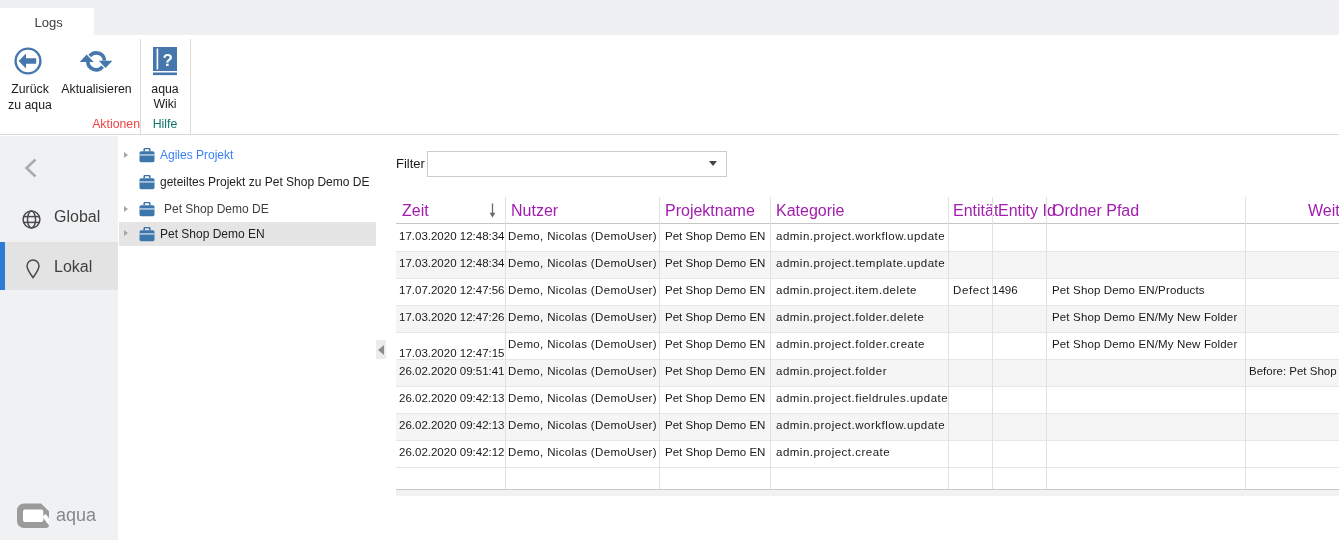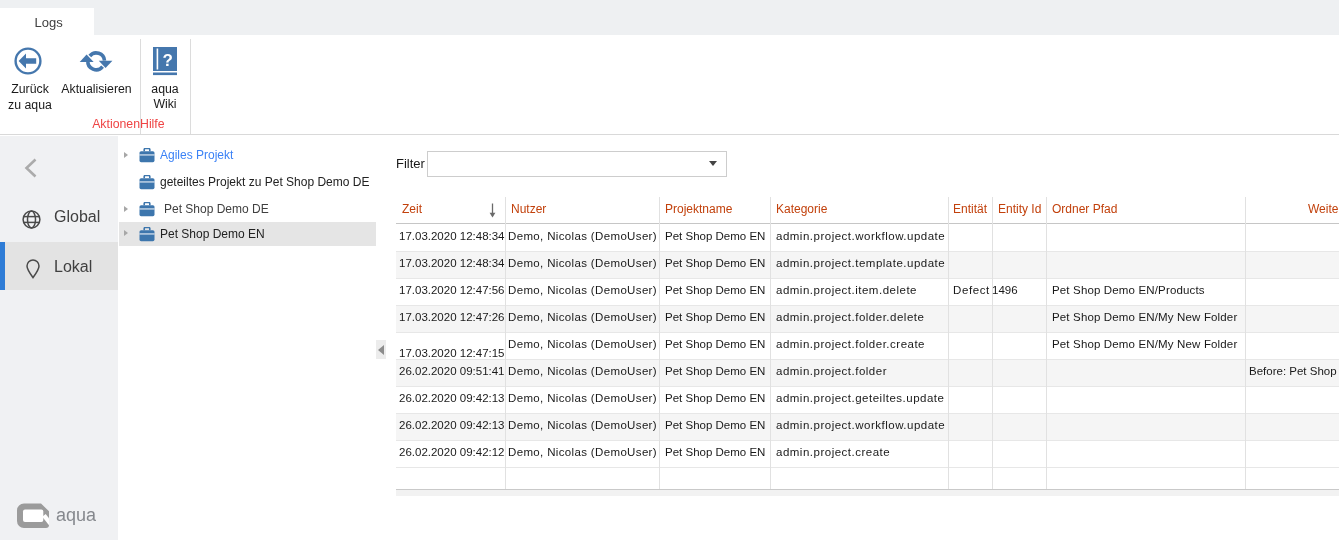--- a/index.html
+++ b/index.html
@@ -1,18 +1,18 @@
 <!DOCTYPE html>
 <html><head><meta charset="utf-8"><title>Logs</title>
 <style>
 *{margin:0;padding:0;box-sizing:border-box}
 html,body{width:1339px;height:540px;background:#fff;font-family:"Liberation Sans",sans-serif;overflow:hidden}
 .a{position:absolute}
 .txt{white-space:nowrap}
-.hdr{font-size:12px;color:#c2410c}
+.hdr{font-size:16px;color:#a21caf}
 .cell{font-size:11.5px;color:#191919}
 .ls35{letter-spacing:0.35px}
 .ls50{letter-spacing:0.5px}
 .ls15{letter-spacing:0.15px}
 </style></head>
 <body>
 
 <div class="a" style="left:0;top:0;width:1339px;height:35px;background:#eef0f2"></div>
 <div class="a" style="left:0;top:8px;width:94px;height:27px;background:#fff"></div>
 <div class="a txt" style="left:34.5px;top:14.9px;font-size:13px;color:#404040">Logs</div>
@@ -37,21 +37,21 @@
 <rect x="1" y="1" width="24" height="24" fill="#4577ad"></rect>
 <rect x="4.6" y="2.5" width="1.6" height="21" fill="#fff"></rect>
 <rect x="1" y="26.5" width="24" height="2.6" fill="#4577ad"></rect>
 <text x="15.6" y="19.5" font-size="17" font-weight="bold" fill="#fff" text-anchor="middle" font-family="Liberation Sans">?</text>
 </svg>
 
 <div class="a txt" style="left:0;top:82px;width:60px;text-align:center;font-size:12.3px;line-height:15.6px;color:#1a1a1a">Zurück<br>zu aqua</div>
 <div class="a txt" style="left:56px;top:81.5px;width:81px;text-align:center;font-size:12.3px;color:#1a1a1a">Aktualisieren</div>
 <div class="a txt" style="left:135px;top:81.5px;width:60px;text-align:center;font-size:12.3px;line-height:15.6px;color:#1a1a1a">aqua<br>Wiki</div>
 <div class="a txt" style="left:0;top:116.5px;width:140px;text-align:right;font-size:12.3px;color:#ef4444">Aktionen</div>
-<div class="a txt" style="left:140px;top:116.5px;width:50px;font-size:12.3px;color:#ef4444">Hilfe</div>
+<div class="a txt" style="left:140px;top:116.5px;width:50px;text-align:center;font-size:12.3px;color:#0f766e">Hilfe</div>
 
 <div class="a" style="left:0;top:136px;width:118px;height:404px;background:#f0f1f3"></div>
 <svg class="a" style="left:22px;top:157px" width="18" height="22" viewBox="0 0 18 22">
 <polyline points="13.5,2.5 4.5,11 13.5,19.5" fill="none" stroke="#ababab" stroke-width="2.6"></polyline>
 </svg>
 
 <svg class="a" style="left:22px;top:210px" width="19" height="19" viewBox="0 0 19 19">
 <circle cx="9.5" cy="9.5" r="8.4" fill="none" stroke="#4a4a4a" stroke-width="1.5"></circle>
 <ellipse cx="9.5" cy="9.5" rx="4" ry="8.4" fill="none" stroke="#4a4a4a" stroke-width="1.5"></ellipse>
 <line x1="1.7" y1="6.6" x2="17.3" y2="6.6" stroke="#4a4a4a" stroke-width="1.5"></line>
@@ -155,21 +155,21 @@
 <div class="a" style="left:1046px;top:197px;width:1px;height:292px;background:#e1e1e1"></div>
 <div class="a" style="left:1245px;top:197px;width:1px;height:292px;background:#e1e1e1"></div>
 <div class="a txt cell" style="left:399px;top:230px">17.03.2020 12:48:34</div>
 <div class="a txt cell ls35" style="left:508px;top:230px">Demo, Nicolas (DemoUser)</div>
 <div class="a txt cell" style="left:665px;top:230px">Pet Shop Demo EN</div>
 <div class="a txt cell ls50" style="left:776px;top:230px">admin.project.workflow.update</div>
 <div class="a txt cell" style="left:399px;top:257px">17.03.2020 12:48:34</div>
 <div class="a txt cell ls35" style="left:508px;top:257px">Demo, Nicolas (DemoUser)</div>
 <div class="a txt cell" style="left:665px;top:257px">Pet Shop Demo EN</div>
 <div class="a txt cell ls50" style="left:776px;top:257px">admin.project.template.update</div>
-<div class="a txt cell" style="left:399px;top:284px">17.03.2020 12:47:56</div>
+<div class="a txt cell" style="left:399px;top:284px">17.07.2020 12:47:56</div>
 <div class="a txt cell ls35" style="left:508px;top:284px">Demo, Nicolas (DemoUser)</div>
 <div class="a txt cell" style="left:665px;top:284px">Pet Shop Demo EN</div>
 <div class="a txt cell ls50" style="left:776px;top:284px">admin.project.item.delete</div>
 <div class="a txt cell" style="left:953px;top:284px;letter-spacing:0.6px">Defect</div>
 <div class="a txt cell" style="left:992px;top:284px;width:49px;">1496</div>
 <div class="a txt cell ls15" style="left:1052px;top:284px">Pet Shop Demo EN/Products</div>
 <div class="a txt cell" style="left:399px;top:311px">17.03.2020 12:47:26</div>
 <div class="a txt cell ls35" style="left:508px;top:311px">Demo, Nicolas (DemoUser)</div>
 <div class="a txt cell" style="left:665px;top:311px">Pet Shop Demo EN</div>
 <div class="a txt cell ls50" style="left:776px;top:311px">admin.project.folder.delete</div>
@@ -180,21 +180,21 @@
 <div class="a txt cell ls50" style="left:776px;top:338px">admin.project.folder.create</div>
 <div class="a txt cell ls15" style="left:1052px;top:338px">Pet Shop Demo EN/My New Folder</div>
 <div class="a txt cell" style="left:399px;top:365px">26.02.2020 09:51:41</div>
 <div class="a txt cell ls35" style="left:508px;top:365px">Demo, Nicolas (DemoUser)</div>
 <div class="a txt cell" style="left:665px;top:365px">Pet Shop Demo EN</div>
 <div class="a txt cell ls50" style="left:776px;top:365px">admin.project.folder</div>
 <div class="a txt cell" style="left:1249px;top:365px">Before: Pet Shop De</div>
 <div class="a txt cell" style="left:399px;top:392px">26.02.2020 09:42:13</div>
 <div class="a txt cell ls35" style="left:508px;top:392px">Demo, Nicolas (DemoUser)</div>
 <div class="a txt cell" style="left:665px;top:392px">Pet Shop Demo EN</div>
-<div class="a txt cell ls50" style="left:776px;top:392px">admin.project.geteiltes.update</div>
+<div class="a txt cell ls50" style="left:776px;top:392px">admin.project.fieldrules.update</div>
 <div class="a txt cell" style="left:399px;top:419px">26.02.2020 09:42:13</div>
 <div class="a txt cell ls35" style="left:508px;top:419px">Demo, Nicolas (DemoUser)</div>
 <div class="a txt cell" style="left:665px;top:419px">Pet Shop Demo EN</div>
 <div class="a txt cell ls50" style="left:776px;top:419px">admin.project.workflow.update</div>
 <div class="a txt cell" style="left:399px;top:446px">26.02.2020 09:42:12</div>
 <div class="a txt cell ls35" style="left:508px;top:446px">Demo, Nicolas (DemoUser)</div>
 <div class="a txt cell" style="left:665px;top:446px">Pet Shop Demo EN</div>
 <div class="a txt cell ls50" style="left:776px;top:446px">admin.project.create</div>
 
 </body></html>

